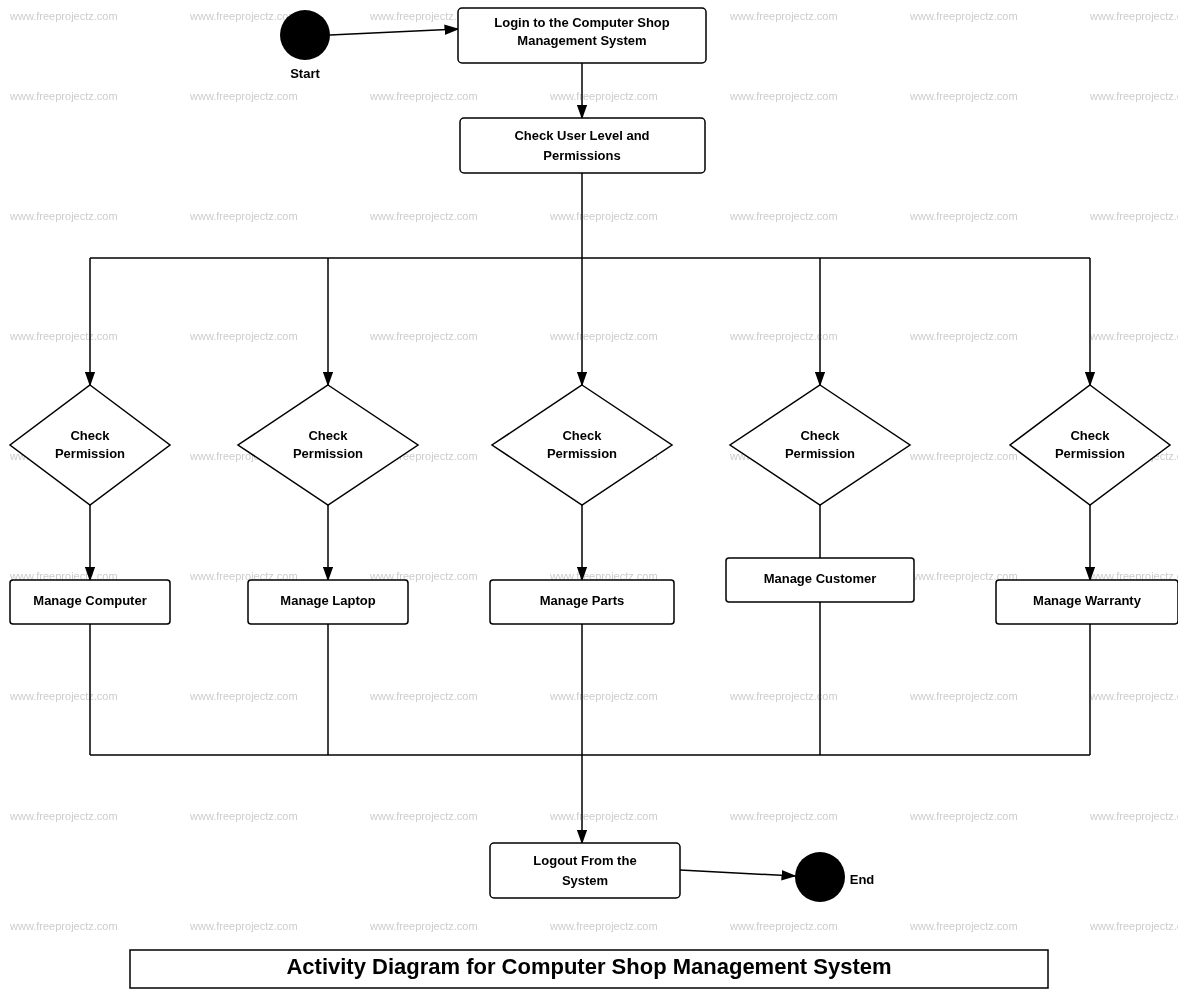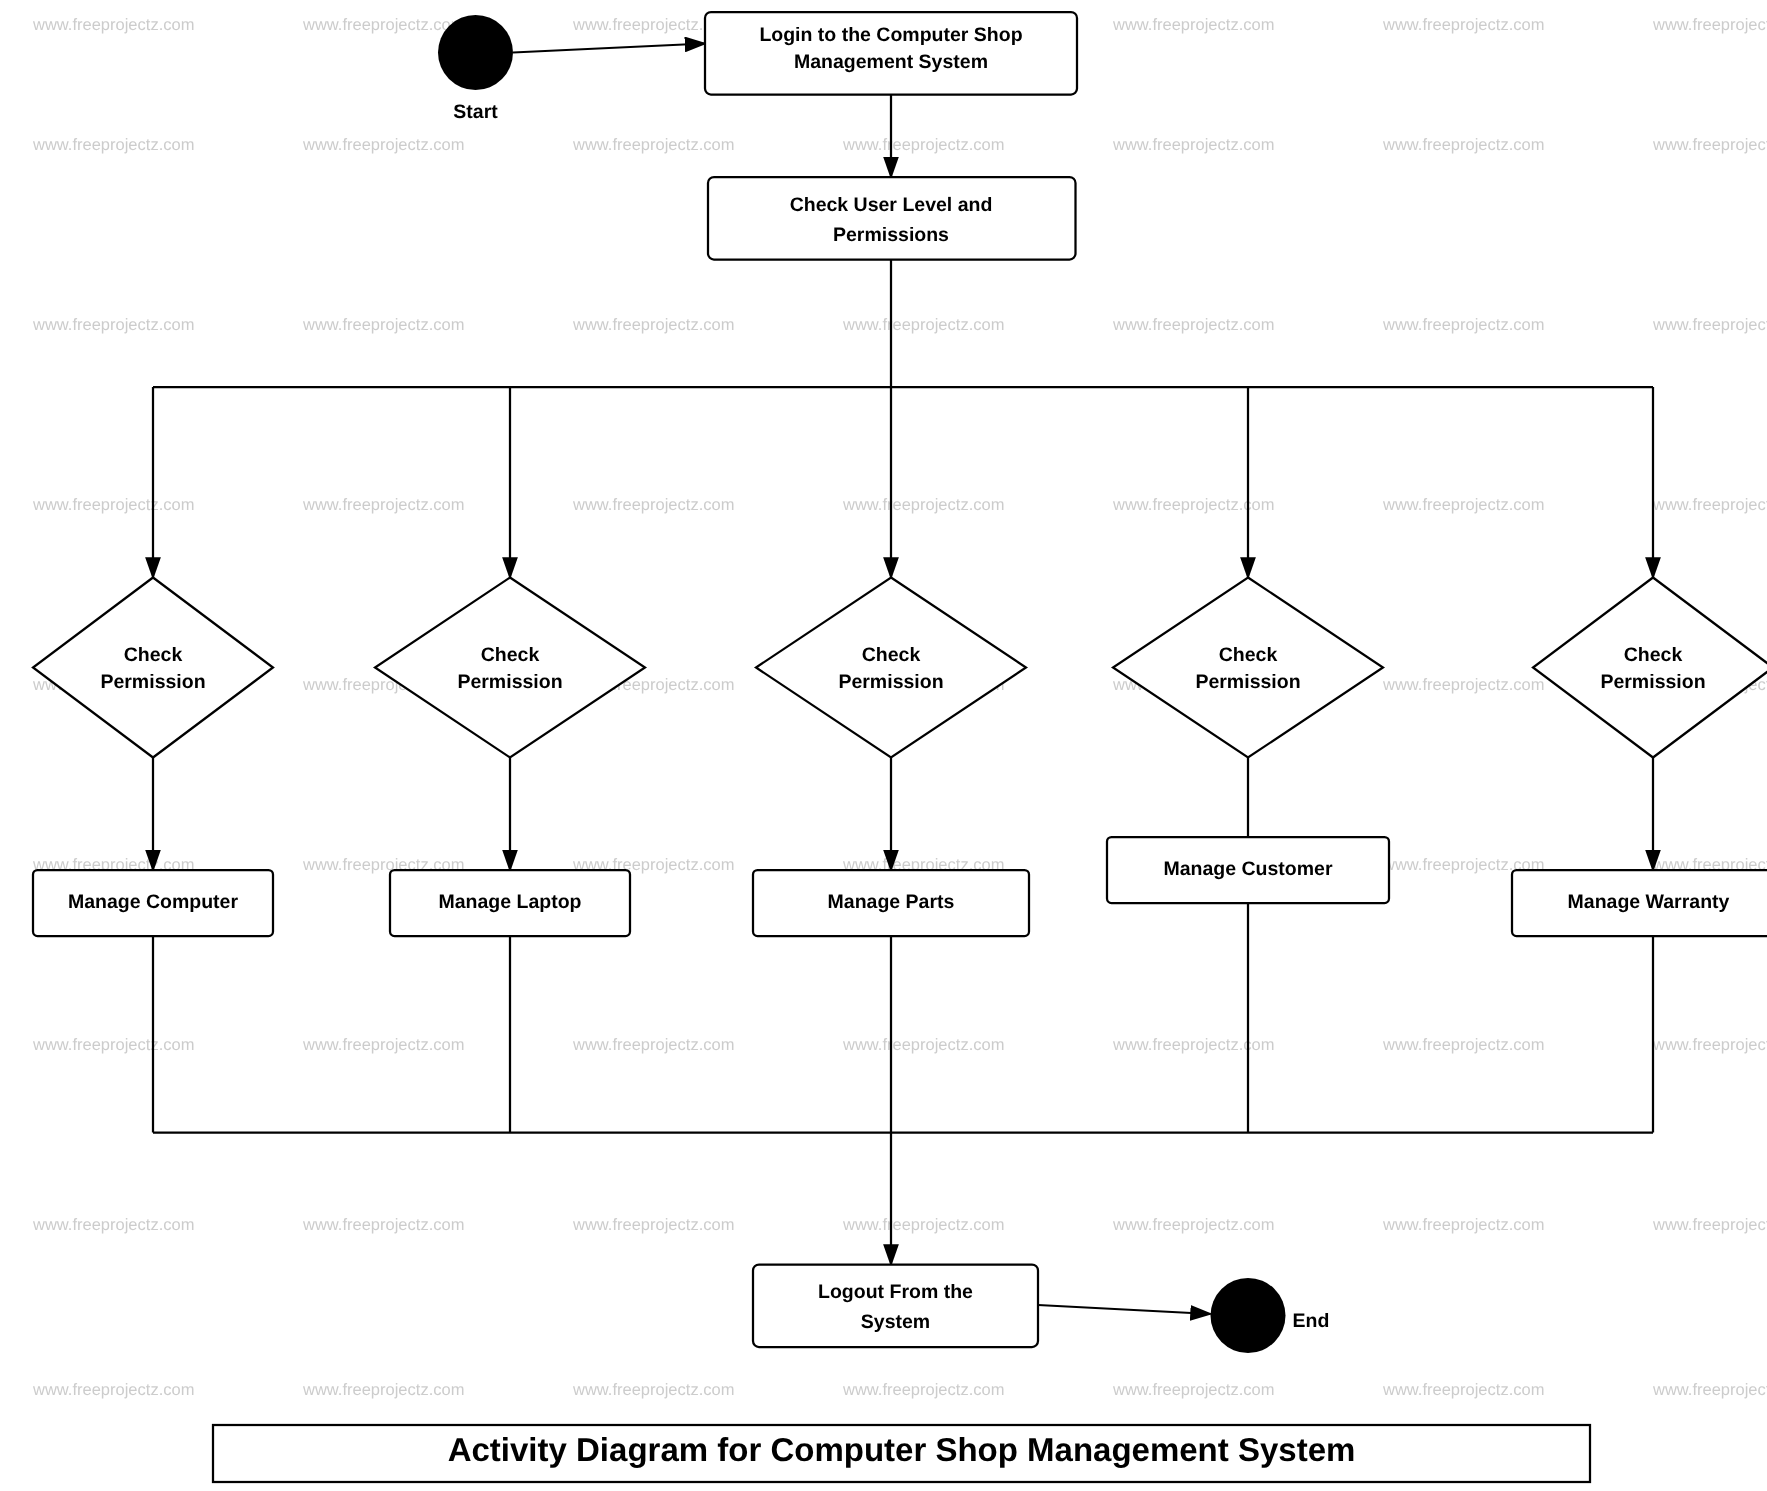--- a/index.html
+++ b/index.html
@@ -8,21 +8,21 @@
       height: 994px;
       background: #ffffff;
       font-family: Arial, sans-serif;
       font-size: 13px;
       overflow: hidden;
       position: relative;
     }
 
     .diagram-container {
       position: absolute;
-      top: 0; left: 12px;
+      top: 0; left: 0;
       width: 994px;
       height: 994px;
       z-index: 2;
     }
 
     svg {
       width: 1178px;
       height: 994px;
     }
 

